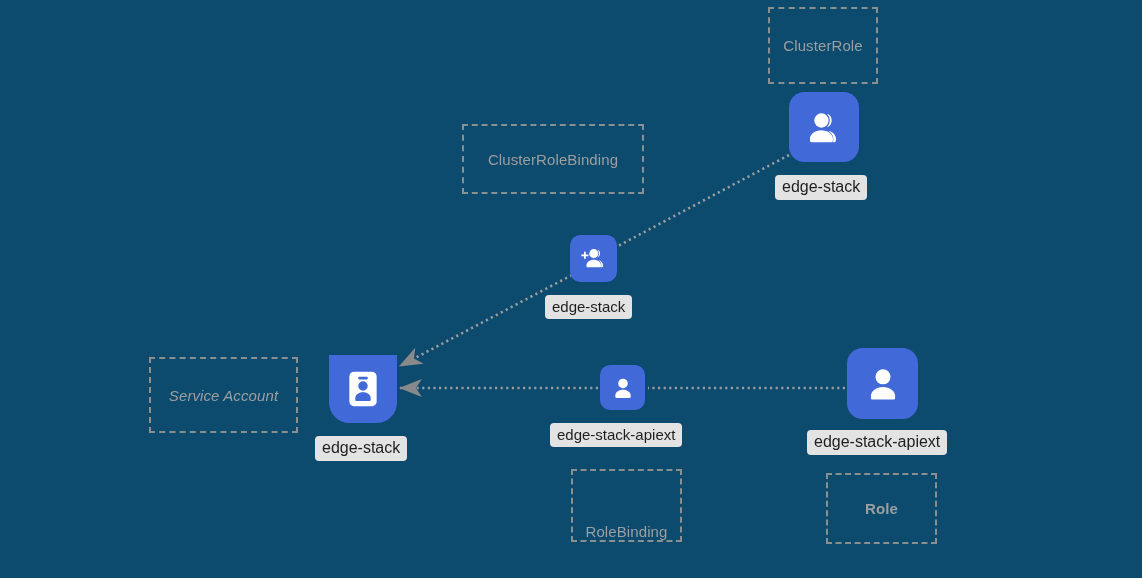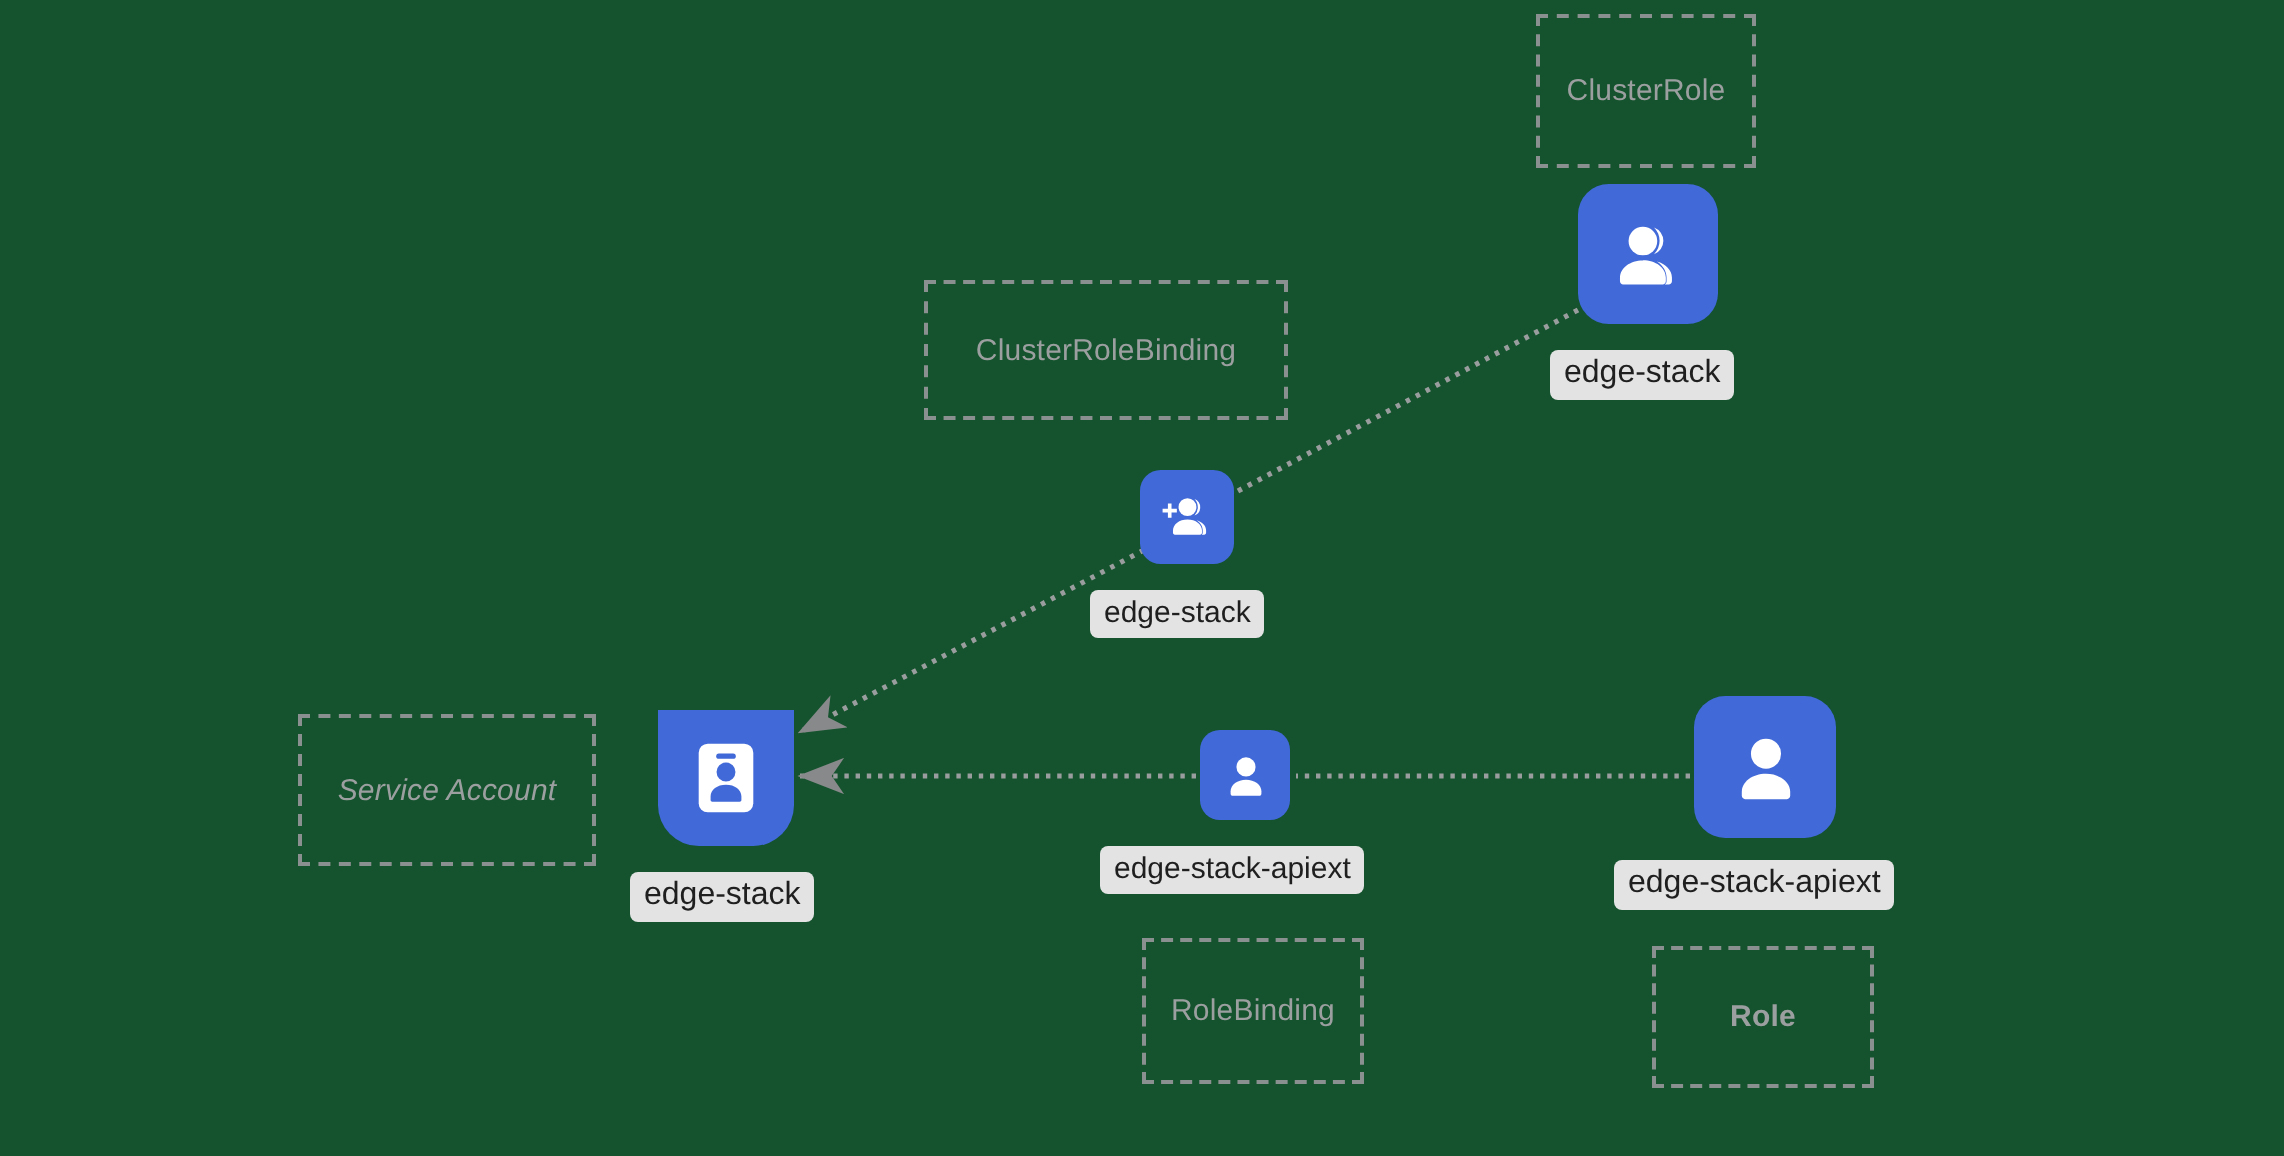--- a/index.html
+++ b/index.html
@@ -10,21 +10,21 @@
     width: 1142px;
     height: 578px;
     background: #f4f6f6;
     font-family: "Liberation Sans", sans-serif;
     overflow: hidden;
   }
   #canvas {
     position: relative;
     width: 1142px;
     height: 578px;
-    background: #14532d;
+    background: #0c4a6e;
   }
 
   
   #edges {
     position: absolute;
     left: 0; top: 0;
     width: 1142px; height: 578px;
     pointer-events: none;
   }
 
@@ -92,27 +92,27 @@
         <line x1="572" y1="275" x2="400" y2="366" stroke="#9a9d9d" stroke-width="2.6" stroke-linecap="butt" stroke-dasharray="2.2 3.4" marker-end="url(#arrowhead)"></line>
         <line x1="845" y1="388" x2="648" y2="388" stroke="#9a9d9d" stroke-width="2.6" stroke-linecap="butt" stroke-dasharray="2.2 3.4"></line>
         <line x1="598" y1="388" x2="400" y2="388" stroke="#9a9d9d" stroke-width="2.6" stroke-linecap="butt" stroke-dasharray="2.2 3.4" marker-end="url(#arrowhead)"></line>
       </g>
   </svg>
 
   <div id="kind-boxes-layer">
       <div class="kind-box" style="left: 768px; top: 7px; width: 110px; height: 77px; border-color: rgb(138, 143, 143);">
         <span class="kind-label" style="color: rgb(155, 159, 159);">ClusterRole</span>
       </div>
-      <div class="kind-box" style="left: 462px; top: 140px; width: 182px; height: 70px; border-color: rgb(138, 143, 143); align-items: center;">
+      <div class="kind-box" style="left: 462px; top: 124px; width: 182px; height: 70px; border-color: rgb(138, 143, 143); align-items: center;">
         <span class="kind-label" style="color: rgb(155, 159, 159);">ClusterRoleBinding</span>
       </div>
       <div class="kind-box" style="left: 149px; top: 357px; width: 149px; height: 76px; border-color: rgb(138, 143, 143); font-style: italic;">
         <span class="kind-label" style="color: rgb(155, 159, 159);">Service Account</span>
       </div>
-      <div class="kind-box" style="left: 571px; top: 469px; width: 111px; height: 73px; border-color: rgb(138, 143, 143);">
+      <div class="kind-box" style="left: 571px; top: 469px; width: 111px; height: 73px; border-color: rgb(138, 143, 143); align-items: flex-end;">
         <span class="kind-label" style="color: rgb(155, 159, 159);">RoleBinding</span>
       </div>
       <div class="kind-box" style="left: 826px; top: 473px; width: 111px; height: 71px; border-color: rgb(138, 143, 143); font-weight: bold;">
         <span class="kind-label" style="color: rgb(155, 159, 159);">Role</span>
       </div>
     </div>
 
   <div id="nodes-layer">
       <div class="node-icon rounded" style="left: 789px; top: 92px; width: 70px; height: 70px; background: rgb(65, 105, 216);">
         <svg width="43" height="43" viewBox="0 0 24 24">

